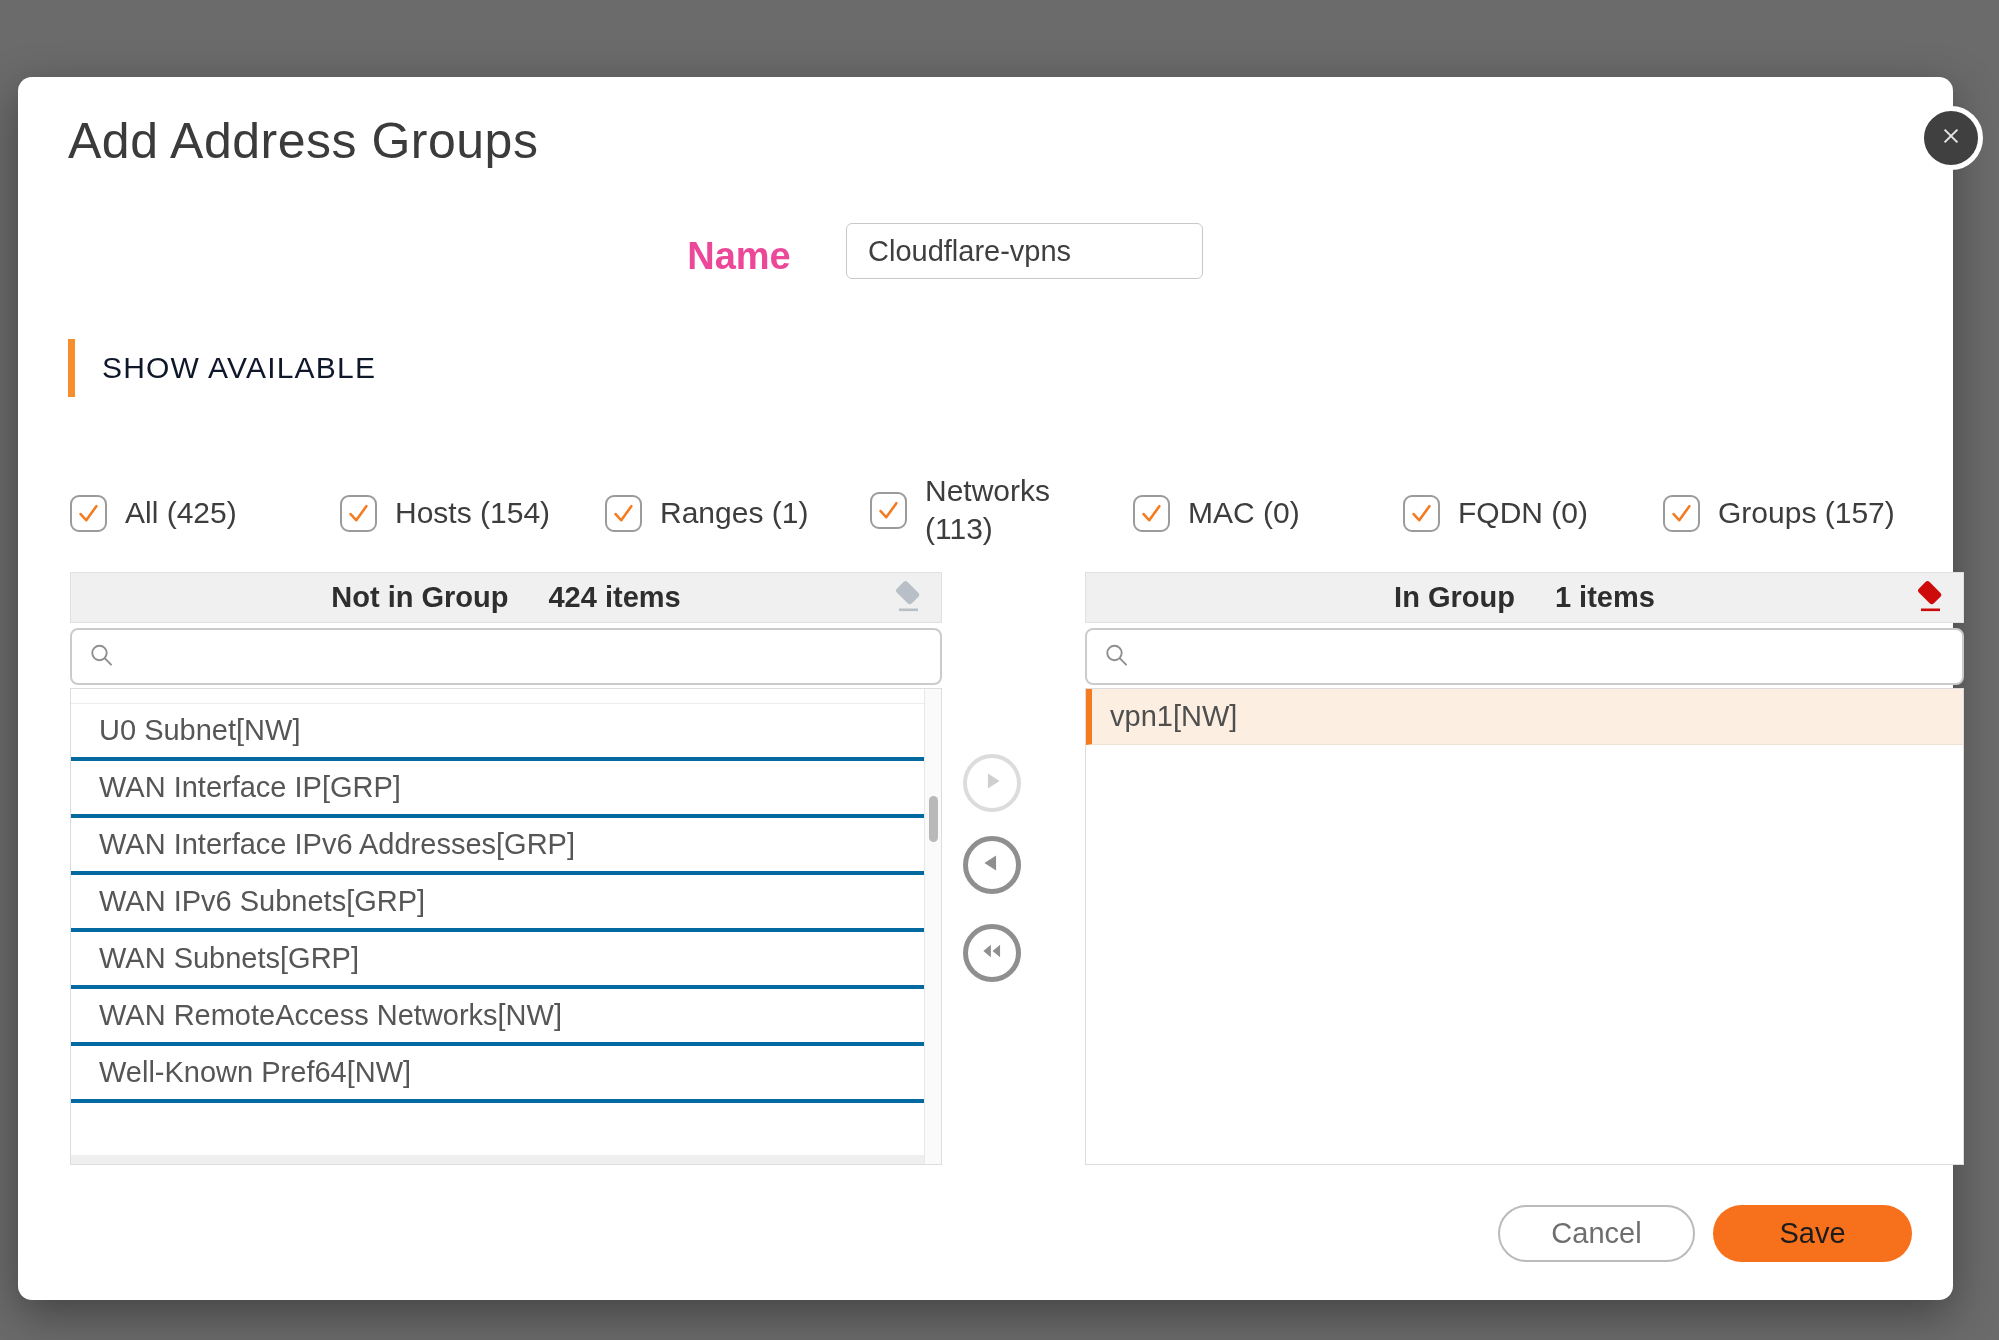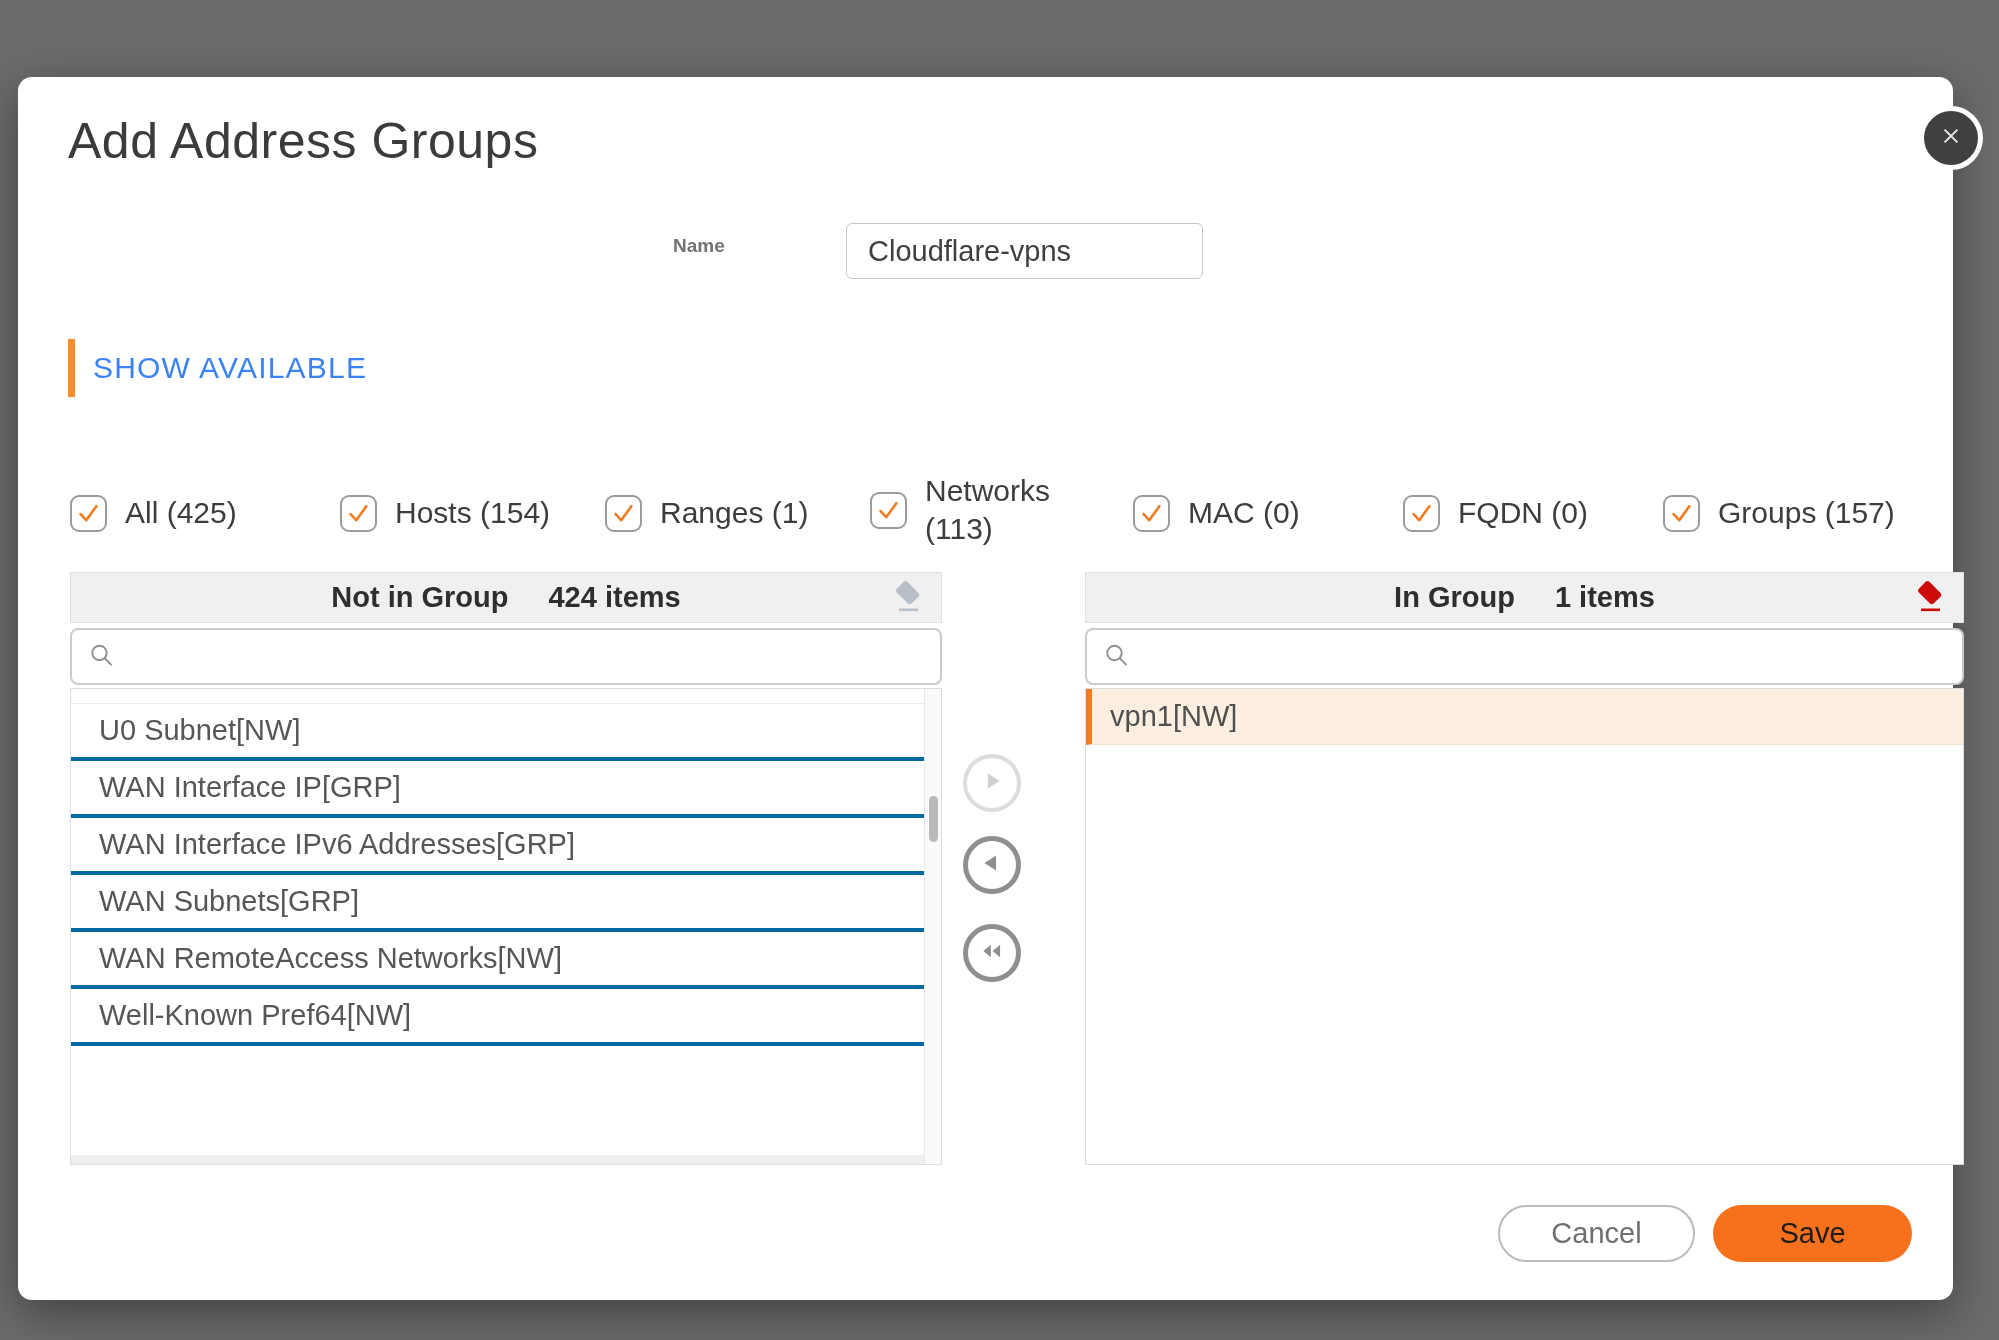--- a/index.html
+++ b/index.html
@@ -23,34 +23,34 @@
     cursor:pointer;
   }
 
   .dlg-title {
     position:absolute; left:50px; top:35px;
     font-size:50px; line-height:58px; font-weight:500; color:#3B3B3B;
     letter-spacing:0.5px;
   }
 
   .name-label {
-    position:absolute; left:655px; top:158px; width:132px; text-align:left;
-    font-size:19px; font-weight:700; color:#737373;
+    position:absolute; left:655px; top:158px; width:132px; text-align:center;
+    font-size:38px; font-weight:700; color:#ec4899;
   }
   .name-input {
     position:absolute; left:828px; top:146px; width:357px; height:56px;
     border:1px solid #C8C8C8; border-radius:6px; box-sizing:border-box;
     font-family:"Liberation Sans", sans-serif;
     font-size:29px; color:#3F3F3F; padding:0 14px 0 21px; outline:none; background:#fff;
   }
 
   .section-hdr { position:absolute; left:50px; top:262px; display:flex; }
   .section-bar { width:7px; height:58px; background:#F78D2D; }
   .section-text {
-    margin-left:18px; font-size:30px; color:#3b82f6; line-height:58px;
+    margin-left:27px; font-size:30px; color:#0f172a; line-height:58px;
     letter-spacing:1.2px;
   }
 
   .filter-item {
     position:absolute; top:398px; height:76px;
     display:flex; align-items:center; gap:18px;
   }
   .filter-item.two-line { top:376px; height:114px; }
   .filter-item.two-line .filter-label { width:136px; line-height:38px; }
   .checkbox {
@@ -256,20 +256,23 @@
         </div>
 
         <div class="list-row">
           <span>WAN Interface IP[GRP]</span>
         </div>
 
         <div class="list-row">
           <span>WAN Interface IPv6 Addresses[GRP]</span>
         </div>
 
+        <div class="list-row">
+          <span>WAN IPv6 Subnets[GRP]</span>
+        </div>
 
         <div class="list-row">
           <span>WAN Subnets[GRP]</span>
         </div>
 
         <div class="list-row">
           <span>WAN RemoteAccess Networks[NW]</span>
         </div>
 
         <div class="list-row">

